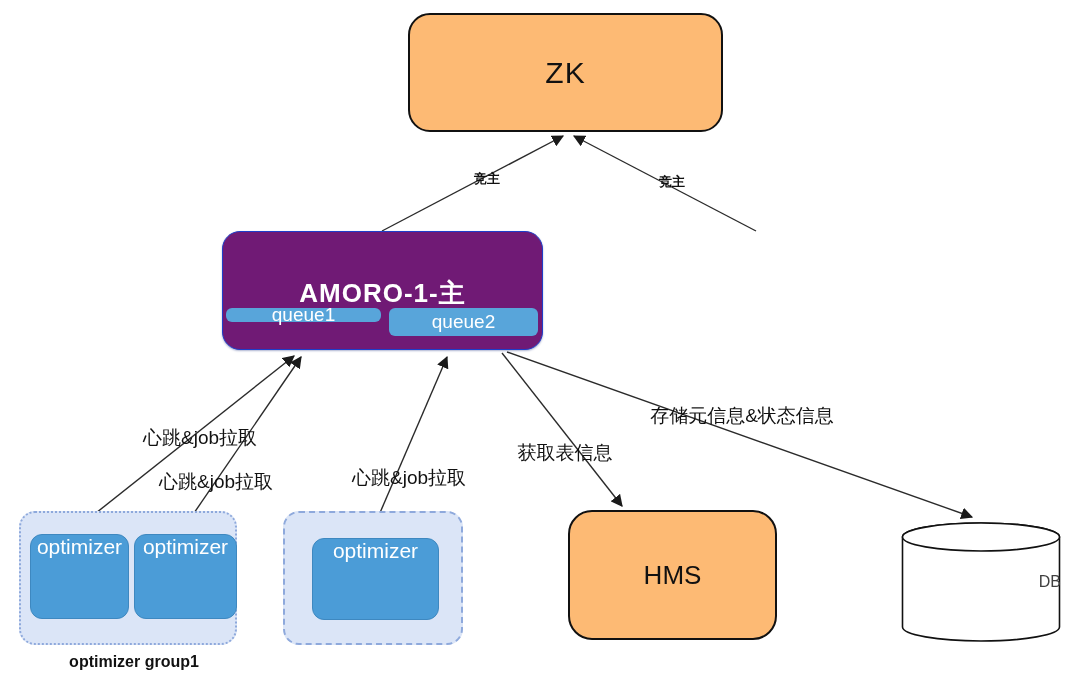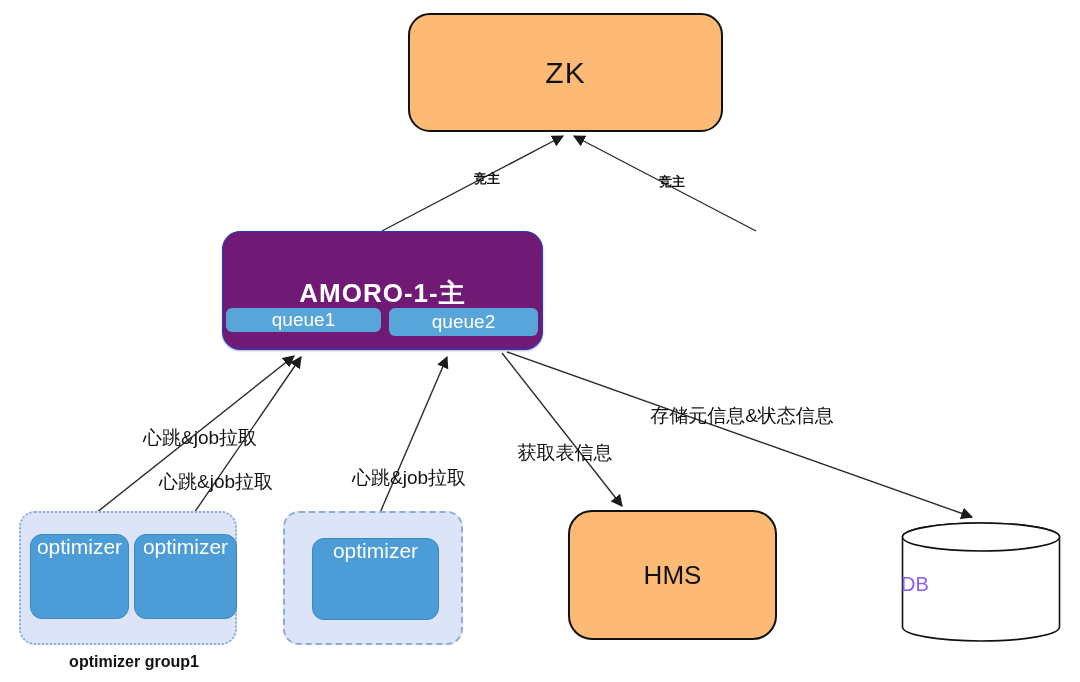--- a/index.html
+++ b/index.html
@@ -63,22 +63,22 @@
     text-align:center;
     color:#111111;
     font-weight:500;
     white-space:nowrap;
   }
   .edge-label.cn-big{font-size:19px;}
   .edge-label.cn-small{font-size:13px;font-weight:600;}
   #edges{position:absolute;left:0;top:0;pointer-events:none;}
   .db-text{
     position:absolute;
-    text-align:left;
-    font-size:20px;color:#8b5cf6;
+    text-align:right;
+    font-size:16px;color:#404040;
   }
 </style>
 </head>
 <body>
 
 <div id="canvas">
 
   <svg id="edges" width="1080" height="682" viewBox="0 0 1080 682">
     <defs>
       <marker id="ah" viewBox="0 0 10 10" refX="9" refY="5" markerWidth="12" markerHeight="12" markerUnits="userSpaceOnUse" orient="auto-start-reverse">
@@ -95,21 +95,21 @@
       <line x1="507" y1="352" x2="972" y2="517" marker-end="url(#ah)"></line>
     </g>
   </svg>
 
   <div class="node plain-node" style="left:408px;top:13px;width:315px;height:119px;">
     <span>ZK</span>
   </div>
 
   <div class="node amoro" style="left:222px;top:231px;width:321px;height:119px;">
     <div class="amoro-title" style="top:44px;">AMORO-1-主</div>
-    <div class="queue" style="left:3px;top:76px;width:155px;height:24px;">
+    <div class="queue" style="left:3px;top:76px;width:155px;height:14px;">
       <span>queue1</span>
     </div>
     <div class="queue" style="left:166px;top:76px;width:149px;height:28px;">
       <span>queue2</span>
     </div>
   </div>
 
 
   <div class="group" style="left:19px;top:511px;width:218px;height:134px;">
     <div class="optimizer" style="left:9px;top:21px;width:99px;height:85px;">

